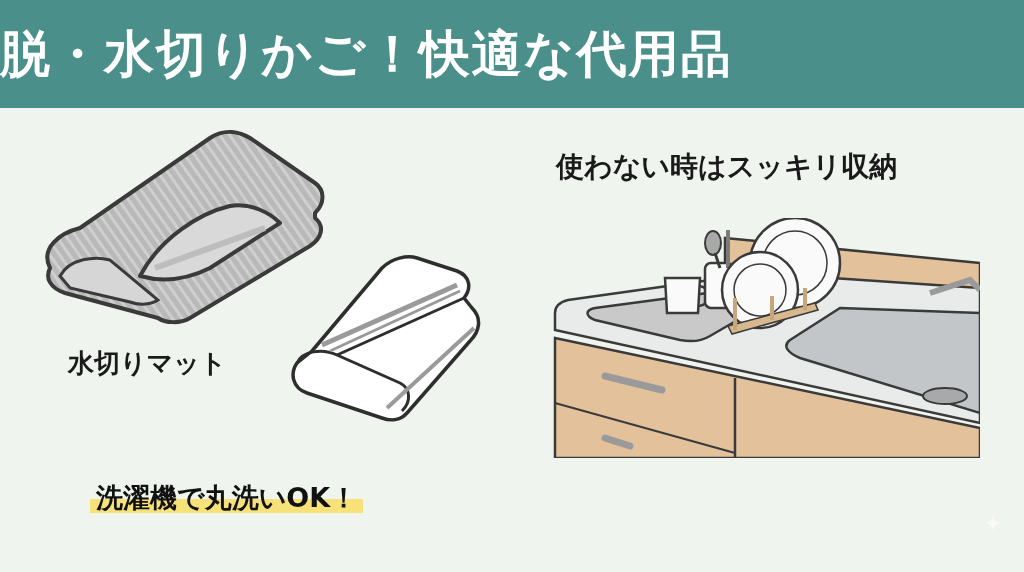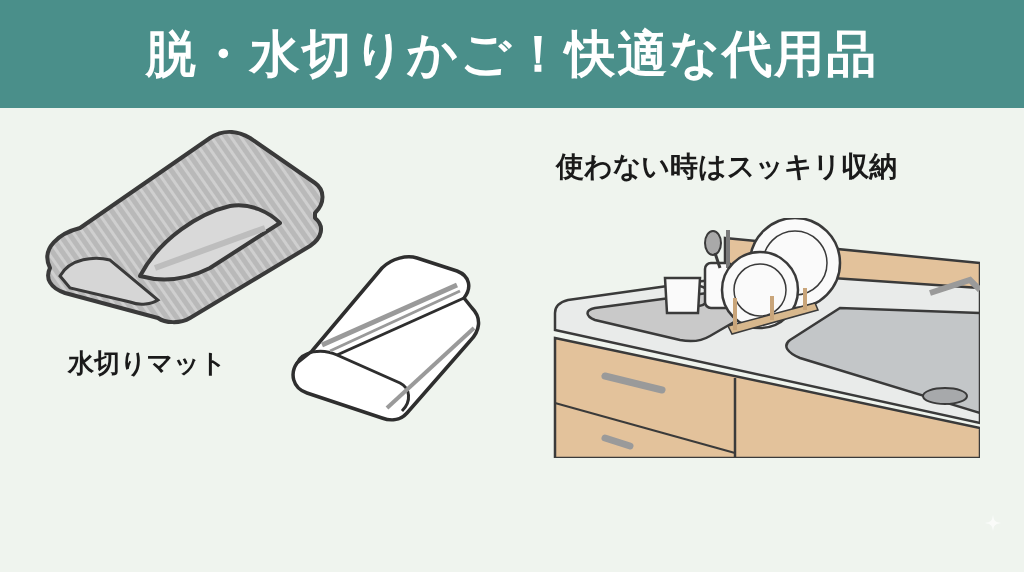--- a/index.html
+++ b/index.html
@@ -1,17 +1,17 @@
 <!DOCTYPE html>
 <html><head>
 <meta charset="utf-8">
 <style>
   html,body{margin:0;padding:0;}
   body{width:1024px;height:572px;overflow:hidden;background:#eff4ee;font-family:"DejaVu Sans","Liberation Sans",sans-serif;position:relative;}
-  .header{position:absolute;left:0;top:0;width:1024px;height:108px;background:#4a8f8a;display:flex;align-items:center;justify-content:center;}
+  .header{position:absolute;left:0;top:0;width:1024px;height:108px;background:#4a8f8a;display:flex;align-items:center;}
   .header h1{margin:0;color:#ffffff;font-size:50px;font-weight:bold;letter-spacing:2px;}
   .panel{position:absolute;}
   .label{position:absolute;font-weight:bold;color:#1a1a1a;white-space:nowrap;}
   .hl{position:absolute;font-weight:bold;color:#111;font-size:27px;white-space:nowrap;padding:0 6px;
       background:linear-gradient(to bottom, transparent 52%, #f7e27a 52%, #f7e27a 92%, transparent 92%);}
   .sparkle{position:absolute;left:985px;top:515px;width:16px;height:16px;opacity:.7;}
 </style>
 </head>
 <body>
 
@@ -36,20 +36,21 @@
 
   <svg style="position:absolute;left:282px;top:125px;" width="200" height="190" viewBox="0 0 200 190">
     <path d="M30,118 L100,35 C110,25 125,22 135,25 L175,38 C188,43 190,55 182,65 L190,75 C200,85 198,98 188,108 L125,180 C118,188 108,188 100,185 L25,160 C10,155 8,140 15,130 Z" fill="#ffffff" stroke="#2e2e2e" stroke-width="3.5" stroke-linejoin="round"></path>
     <path d="M15,130 C20,118 40,115 55,122 L118,150 C128,155 130,168 120,178" fill="none" stroke="#2e2e2e" stroke-width="3"></path>
     <path d="M55,122 L182,65" stroke="#2e2e2e" stroke-width="3"></path>
     <path d="M40,112 L175,52" stroke="#9a9a9a" stroke-width="5"></path>
     <path d="M48,118 L178,58" stroke="#9a9a9a" stroke-width="3"></path>
     <path d="M105,175 L192,95" stroke="#9a9a9a" stroke-width="4"></path>
   </svg>
 
+  <div class="hl" style="left:90px;top:372px;">洗濯機で丸洗いOK！</div>
 </div>
 
 <div class="panel" style="left:520px;top:108px;width:504px;height:464px;">
   <div class="label" style="left:36px;top:40px;font-size:28px;">使わない時はスッキリ収納</div>
 
   <svg style="position:absolute;left:30px;top:110px;" width="430" height="240" viewBox="0 0 430 240">
 
     <path d="M175,20 L430,45 L430,80 L175,50 Z" fill="#e3c29b" stroke="#3a3a3a" stroke-width="2.5"></path>
 
     <path d="M5,120 L430,210 L430,240 L5,240 Z" fill="#e3c29b" stroke="#3a3a3a" stroke-width="2.5"></path>

